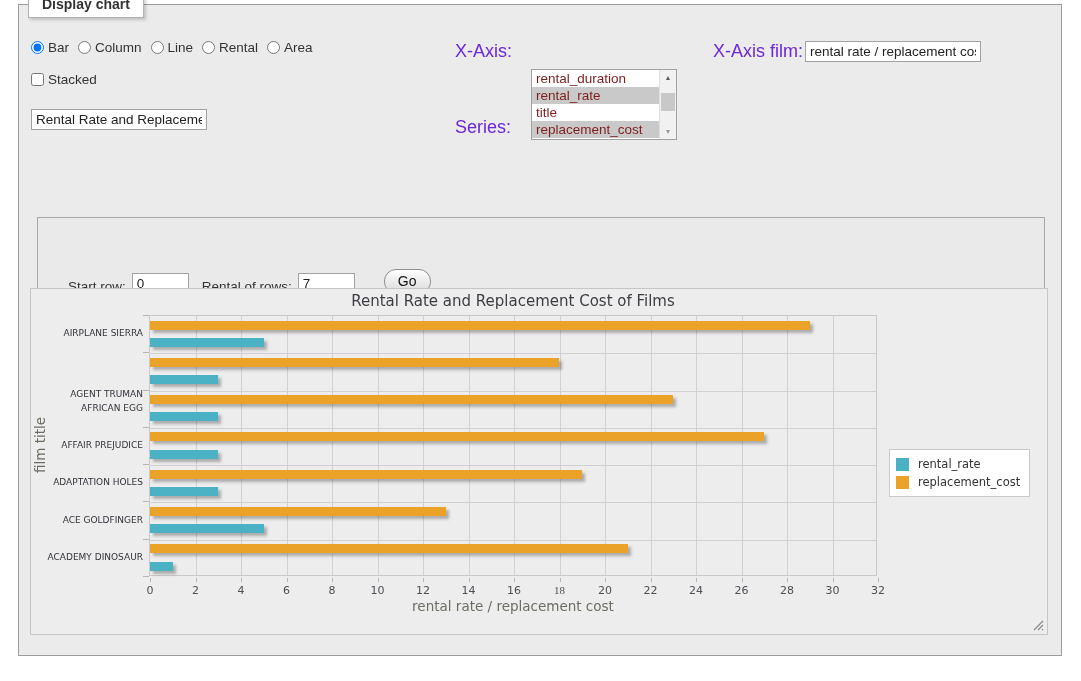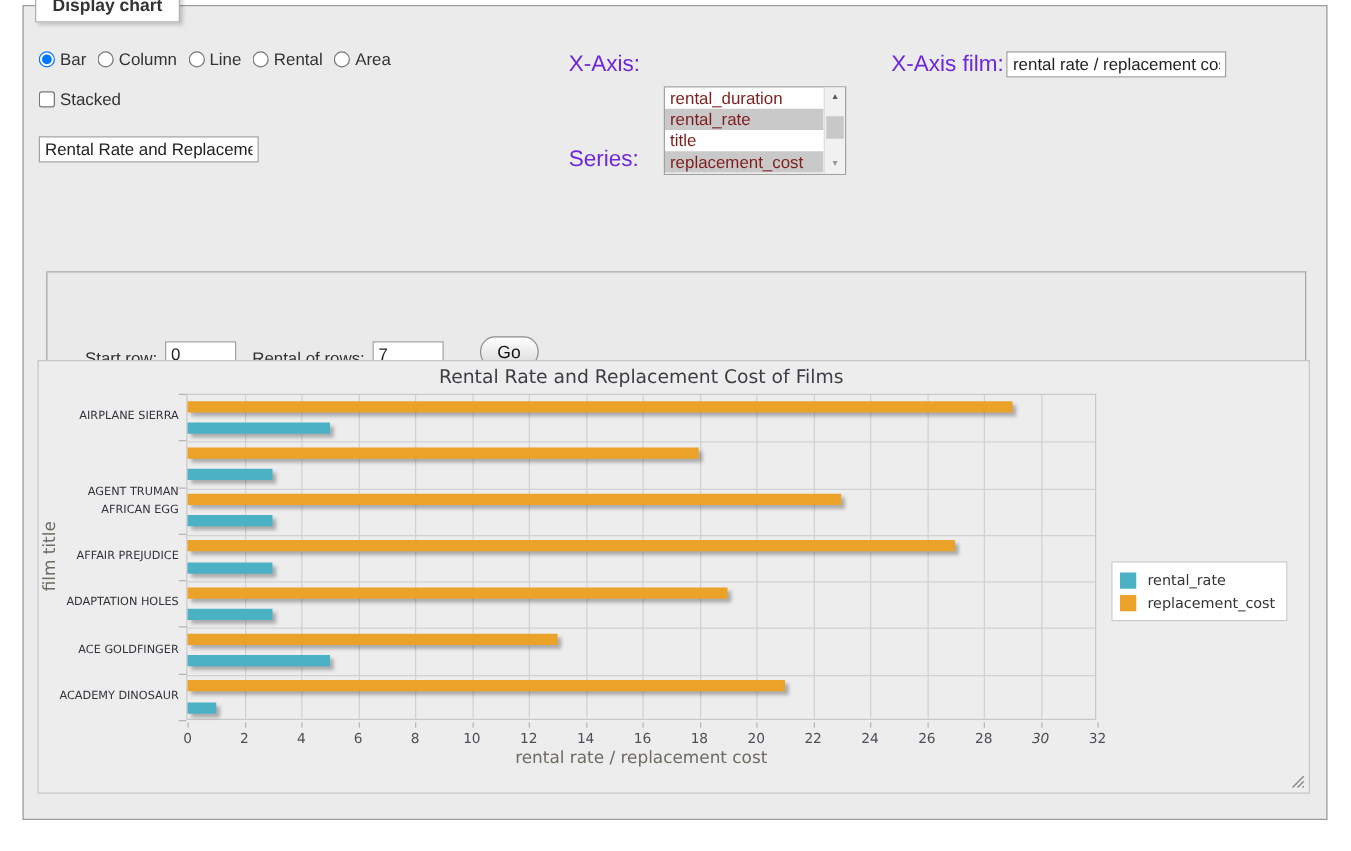--- a/index.html
+++ b/index.html
@@ -226,33 +226,33 @@
       <div class="xtick-lab" style="left: 286px;">8</div>
       <div class="xtick-mark" style="left: 346.5px;"></div>
       <div class="xtick-lab" style="left: 331.5px;">10</div>
       <div class="xtick-mark" style="left: 392px;"></div>
       <div class="xtick-lab" style="left: 377px;">12</div>
       <div class="xtick-mark" style="left: 437.5px;"></div>
       <div class="xtick-lab" style="left: 422.5px;">14</div>
       <div class="xtick-mark" style="left: 483px;"></div>
       <div class="xtick-lab" style="left: 468px;">16</div>
       <div class="xtick-mark" style="left: 528.5px;"></div>
-      <div class="xtick-lab" style="left: 513.5px;">18</div>
+      <div class="xtick-lab" style="left: 513.5px; font-family: Liberation Serif, serif;">18</div>
       <div class="xtick-mark" style="left: 574px;"></div>
       <div class="xtick-lab" style="left: 559px;">20</div>
       <div class="xtick-mark" style="left: 619.5px;"></div>
       <div class="xtick-lab" style="left: 604.5px;">22</div>
       <div class="xtick-mark" style="left: 665px;"></div>
       <div class="xtick-lab" style="left: 650px;">24</div>
       <div class="xtick-mark" style="left: 710.5px;"></div>
       <div class="xtick-lab" style="left: 695.5px;">26</div>
       <div class="xtick-mark" style="left: 756px;"></div>
       <div class="xtick-lab" style="left: 741px;">28</div>
       <div class="xtick-mark" style="left: 801.5px;"></div>
-      <div class="xtick-lab" style="left: 786.5px; font-style: italic;">30</div>
+      <div class="xtick-lab" style="left: 786.5px;">30</div>
       <div class="xtick-mark" style="left: 847px;"></div>
       <div class="xtick-lab" style="left: 832px;">32</div>
       <div class="ytick" style="top: 26px;"></div>
       <div class="ytick" style="top: 63.3px;"></div>
       <div class="ytick" style="top: 100.6px;"></div>
       <div class="ytick" style="top: 137.9px;"></div>
       <div class="ytick" style="top: 175.1px;"></div>
       <div class="ytick" style="top: 212.4px;"></div>
       <div class="ytick" style="top: 249.7px;"></div>
       <div class="ytick" style="top: 287px;"></div>

